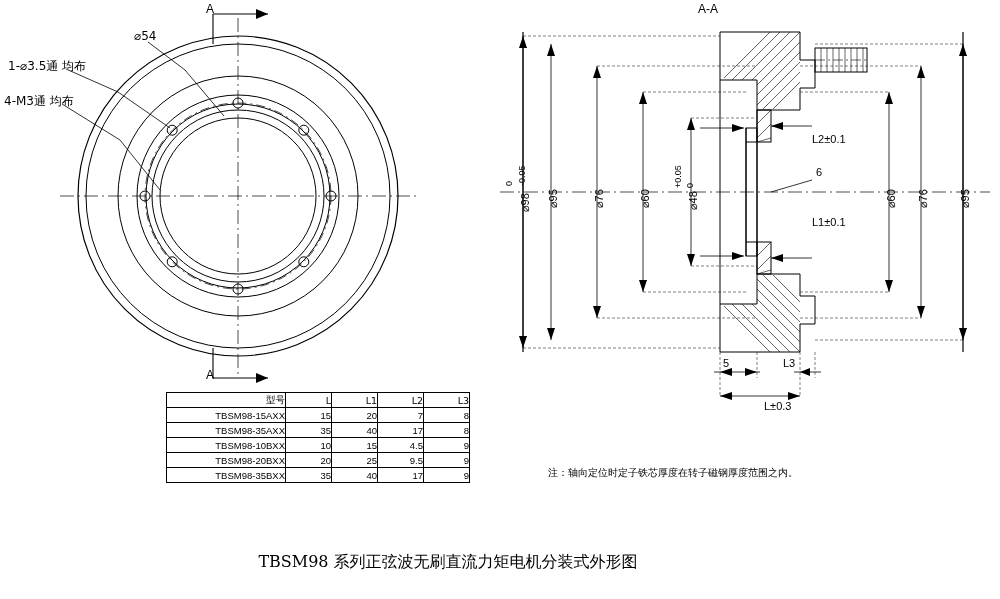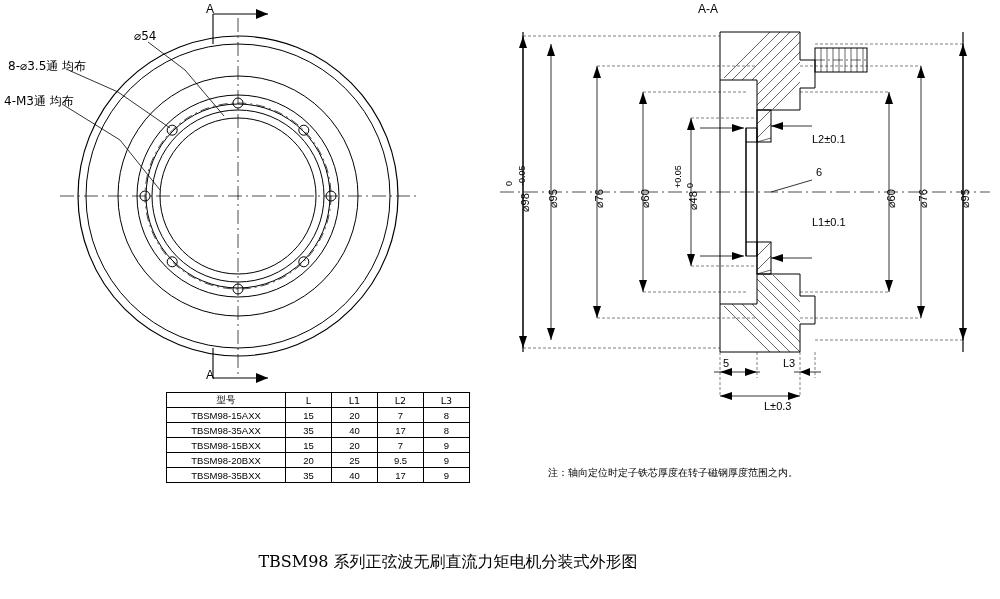--- a/index.html
+++ b/index.html
@@ -13,21 +13,21 @@
 
   
   .lbl{position:absolute;font-size:11px;line-height:1.1;white-space:nowrap;color:#000;}
   .lbl.cn{font-family:"DejaVu Sans","Liberation Sans",sans-serif;font-size:12px;}
   .lbl.vert{transform-origin:0 0;}
 
   
   .tbl-wrap{position:absolute;left:166px;top:392px;}
   table.spec{border-collapse:collapse;font-size:9.5px;font-family:"Liberation Sans",sans-serif;}
   table.spec th,table.spec td{
-    border:1px solid #000;text-align:center;padding:0;height:14px;color:#000;font-weight:normal;
+    border:1px solid #000;text-align:right;padding:0;height:14px;color:#000;font-weight:normal;
   }
   table.spec th:first-child,table.spec td:first-child{width:118px;}
   table.spec th:nth-child(2),table.spec td:nth-child(2){width:45px;}
   table.spec th:nth-child(3),table.spec td:nth-child(3){width:45px;}
   table.spec th:nth-child(4),table.spec td:nth-child(4){width:45px;}
   table.spec th:nth-child(5),table.spec td:nth-child(5){width:45px;}
   table.spec th{font-family:"DejaVu Sans","Liberation Sans",sans-serif;}
 
   
   .note{
@@ -232,21 +232,21 @@
         <polygon points="720,396 732,392 732,400" fill="#000" stroke="none"></polygon>
         <polygon points="800,396 788,392 788,400" fill="#000" stroke="none"></polygon>
       </g>
     </g>
   </svg>
 
   <div class="sect-lbl" style="left:206px;top:2px;">A</div>
   <div class="sect-lbl" style="left:206px;top:368px;">A</div>
 
   <div class="lbl cn" style="left:134px;top:30px;">⌀54</div>
-  <div class="lbl cn" style="left:8px;top:60px;">8-⌀3.5通 均布</div>
+  <div class="lbl cn" style="left:8px;top:60px;">1-⌀3.5通 均布</div>
   <div class="lbl cn" style="left:4px;top:95px;">4-M3通 均布</div>
 
   <div class="sect-lbl" style="left:698px;top:2px;">A-A</div>
 
   <div class="lbl vert" style="left:519px;top:212px;transform:rotate(-90deg);">⌀98</div>
   <div class="lbl vert" style="left:505px;top:186px;transform:rotate(-90deg);font-size:9px;">0</div>
   <div class="lbl vert" style="left:518px;top:186px;transform:rotate(-90deg);font-size:9px;">-0.05</div>
 
   <div class="lbl vert" style="left:547px;top:208px;transform:rotate(-90deg);">⌀95</div>
   <div class="lbl vert" style="left:593px;top:208px;transform:rotate(-90deg);">⌀76</div>
@@ -287,24 +287,24 @@
           <td>8</td>
         </tr>
         <tr>
           <td>TBSM98-35AXX</td>
           <td>35</td>
           <td>40</td>
           <td>17</td>
           <td>8</td>
         </tr>
         <tr>
-          <td>TBSM98-15BXX</td>
+          <td>TBSM98-10BXX</td>
+          <td>10</td>
           <td>15</td>
-          <td>20</td>
-          <td>7</td>
+          <td>4.5</td>
           <td>9</td>
         </tr>
         <tr>
           <td>TBSM98-20BXX</td>
           <td>20</td>
           <td>25</td>
           <td>9.5</td>
           <td>9</td>
         </tr>
         <tr>

